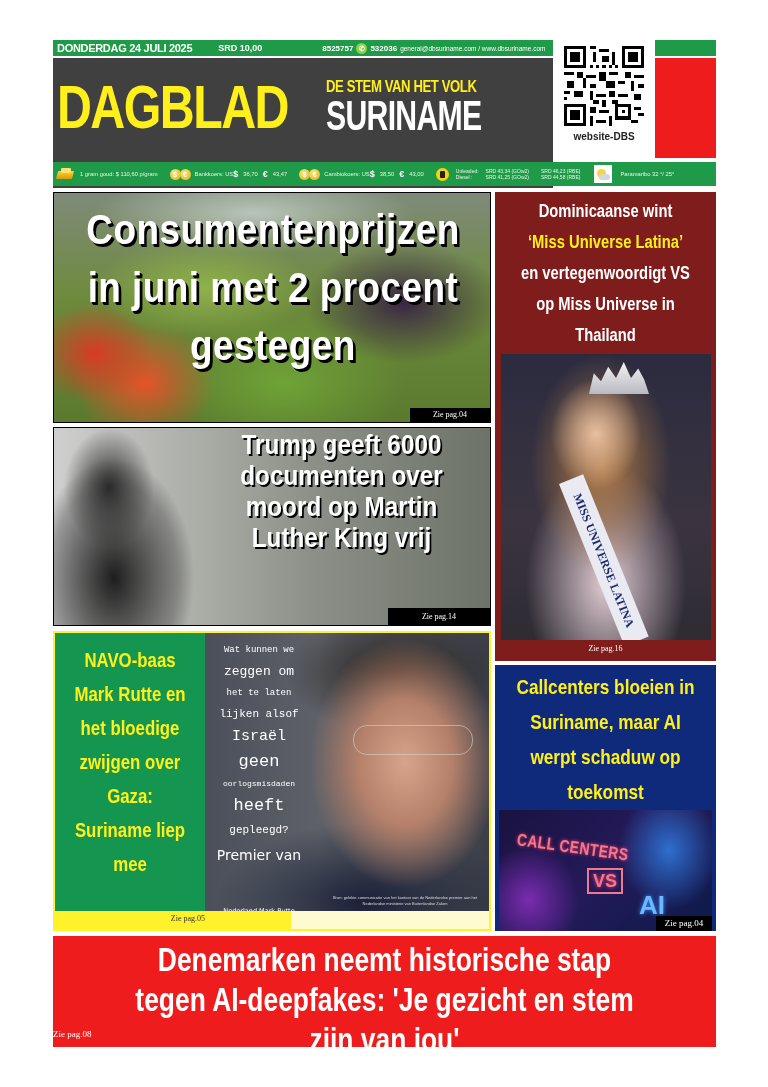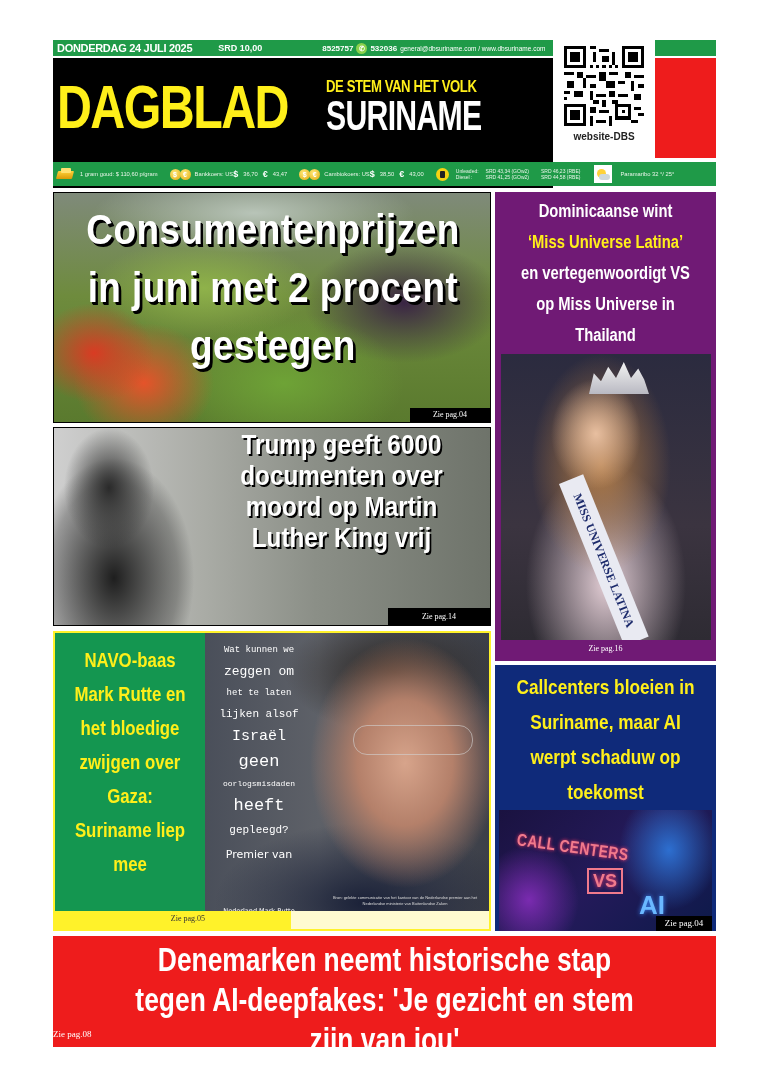--- a/index.html
+++ b/index.html
@@ -12,21 +12,21 @@
   .topbar { left: 53px; top: 40px; width: 500px; height: 16px; background: #1f9a48; color: #fff; font-size: 8px; font-weight: bold; display: flex; align-items: center; }
   .topbar .date { margin-left: 4px; font-family: "Liberation Sans", sans-serif; font-weight: bold; font-size: 11px; letter-spacing: -0.3px; }
   .topbar .price { margin-left: 26px; font-size: 9px; }
   .topbar .tel1 { margin-left: 60px; }
   .topbar .phone { display: inline-block; width: 11px; height: 11px; border-radius: 50%; background: #8ad14b; margin: 0 3px; color: #fff; font-size: 7px; text-align: center; line-height: 11px; }
   .topbar .contact { font-weight: normal; font-size: 6.5px; margin-left: 3px; }
 
   .topbar-right { left: 655px; top: 40px; width: 61px; height: 16px; background: #1f9a48; }
 
   
-  .masthead { left: 53px; top: 58px; width: 500px; height: 130px; background: #000000; }
+  .masthead { left: 53px; top: 58px; width: 500px; height: 130px; background: #404040; }
   .logo-main { position: absolute; left: 4px; top: 14px; color: #ffef1a; font-family: "Liberation Sans", sans-serif; font-weight: bold; font-size: 62px; letter-spacing: -2px; transform: scaleX(0.78); transform-origin: left center; line-height: 70px; }
   .logo-tag { position: absolute; left: 273px; top: 20px; color: #ffef1a; font-weight: bold; font-size: 16px; letter-spacing: -0.5px; transform: scaleX(0.82); transform-origin: left center; }
   .logo-sub { position: absolute; left: 273px; top: 35px; color: #ffffff; font-weight: bold; font-size: 42px; letter-spacing: -1px; transform: scaleX(0.72); transform-origin: left center; line-height: 46px; }
 
   .masthead-right { left: 655px; top: 58px; width: 61px; height: 100px; background: #ee1c1c; }
 
   
   .qr { left: 556px; top: 40px; width: 96px; height: 118px; background: #fff; }
   .qr-code { position: absolute; left: 8px; top: 6px; width: 80px; height: 80px; }
   .qr-label { position: absolute; left: 0; top: 91px; width: 96px; text-align: center; font-size: 10px; font-weight: bold; color: #222; }
@@ -63,21 +63,21 @@
 
   
   .a2 { left: 53px; top: 427px; width: 438px; height: 199px; border: 1px solid #000; overflow: hidden;
         background:
           radial-gradient(ellipse 45px 60px at 55px 60px, #2a2a2a 0%, rgba(42,42,42,0) 100%),
           radial-gradient(ellipse 80px 120px at 60px 150px, #1e1e1e 0%, rgba(30,30,30,0.3) 80%, rgba(30,30,30,0) 100%),
           linear-gradient(90deg, #cfcfcf 0%, #a9aba5 35%, #8b8f87 60%, #6e736a 100%); }
   .a2-title { position: absolute; left: 140px; top: 2px; width: 295px; text-align: center; color: #fff; font-weight: bold; font-size: 27px; line-height: 31px; text-shadow: 2px 2px 0 #000; transform: scaleX(0.9); }
 
   
-  .a3 { left: 495px; top: 192px; width: 221px; height: 469px; background: #701a75; }
+  .a3 { left: 495px; top: 192px; width: 221px; height: 469px; background: #7f1d1d; }
   .a3-title { position: absolute; left: 0; top: 4px; width: 221px; text-align: center; color: #fff; font-weight: bold; font-size: 18px; line-height: 31px; transform: scaleX(0.82); }
   .a3-title .hl { color: #ffef1a; }
   .a3-photo { position: absolute; left: 6px; top: 162px; width: 210px; height: 286px; overflow: hidden;
         background:
           radial-gradient(ellipse 45px 55px at 95px 80px, #e8bfa0 0%, rgba(232,191,160,0) 100%),
           radial-gradient(ellipse 70px 110px at 100px 110px, #b07a45 0%, rgba(176,122,69,0) 100%),
           radial-gradient(ellipse 80px 120px at 105px 230px, #e2cdd4 0%, rgba(226,205,212,0) 100%),
           linear-gradient(180deg, #2b2b3f 0%, #3b3440 60%, #2e2b33 100%); }
   .crown { position: absolute; left: 88px; top: 8px; width: 60px; height: 32px; background: linear-gradient(#f3f3f3, #b9b9c2); clip-path: polygon(0 100%, 8% 35%, 20% 60%, 32% 15%, 45% 50%, 58% 0, 70% 50%, 82% 20%, 92% 55%, 100% 100%); }
   .sash { position: absolute; left: 58px; top: 130px; width: 26px; height: 175px; background: #e9eaf2; transform: rotate(-22deg); transform-origin: top left; color: #1c2a6b; font-weight: bold; font-size: 12px; writing-mode: vertical-rl; text-align: center; line-height: 26px; font-family: "Liberation Serif", serif; }
@@ -97,21 +97,21 @@
           linear-gradient(90deg, #4a4f5a 0%, #5e6168 40%, #3c3f48 100%); }
   .a4-quote { position: absolute; left: 4px; top: 8px; width: 100px; text-align: center; color: #fff; font-family: Liberation Mono, monospace; }
   .a4-quote span { display: block; }
   .q1 { font-size: 9px; line-height: 19px; }
   .q2 { font-size: 13px; line-height: 24px; }
   .q3 { font-size: 11px; line-height: 22px; }
   .q4 { font-size: 15px; line-height: 24px; }
   .q5 { font-size: 8px; line-height: 18px; }
   .q6 { font-size: 17px; line-height: 26px; }
   .credit { position: absolute; left: 4px; top: 215px; width: 100px; text-align: center; color: #fff; font-family: "DejaVu Sans", sans-serif; }
-  .credit .c1 { display: block; font-size: 11px; line-height: 14px; }
+  .credit .c1 { display: block; font-size: 14px; line-height: 14px; }
   .credit .c2 { display: block; font-size: 6.5px; line-height: 11px; margin-top: 44px; }
   .source { position: absolute; left: 120px; top: 262px; width: 160px; text-align: center; color: #ddd; font-size: 4px; line-height: 6px; }
   .glasses { position: absolute; left: 148px; top: 92px; width: 120px; height: 30px; border: 1px solid rgba(210,210,210,0.6); border-radius: 14px; }
 
   
   .a5 { left: 495px; top: 665px; width: 221px; height: 266px; background: #0f2a7a; }
   .a5-title { position: absolute; left: 0; top: 4px; width: 221px; text-align: center; color: #ffef1a; font-weight: bold; font-size: 21px; line-height: 35px; transform: scaleX(0.82); }
   .a5-img { position: absolute; left: 4px; top: 145px; width: 213px; height: 121px; overflow: hidden;
         background:
           radial-gradient(ellipse 50px 60px at 170px 40px, #2d6fd0 0%, rgba(45,111,208,0) 100%),

